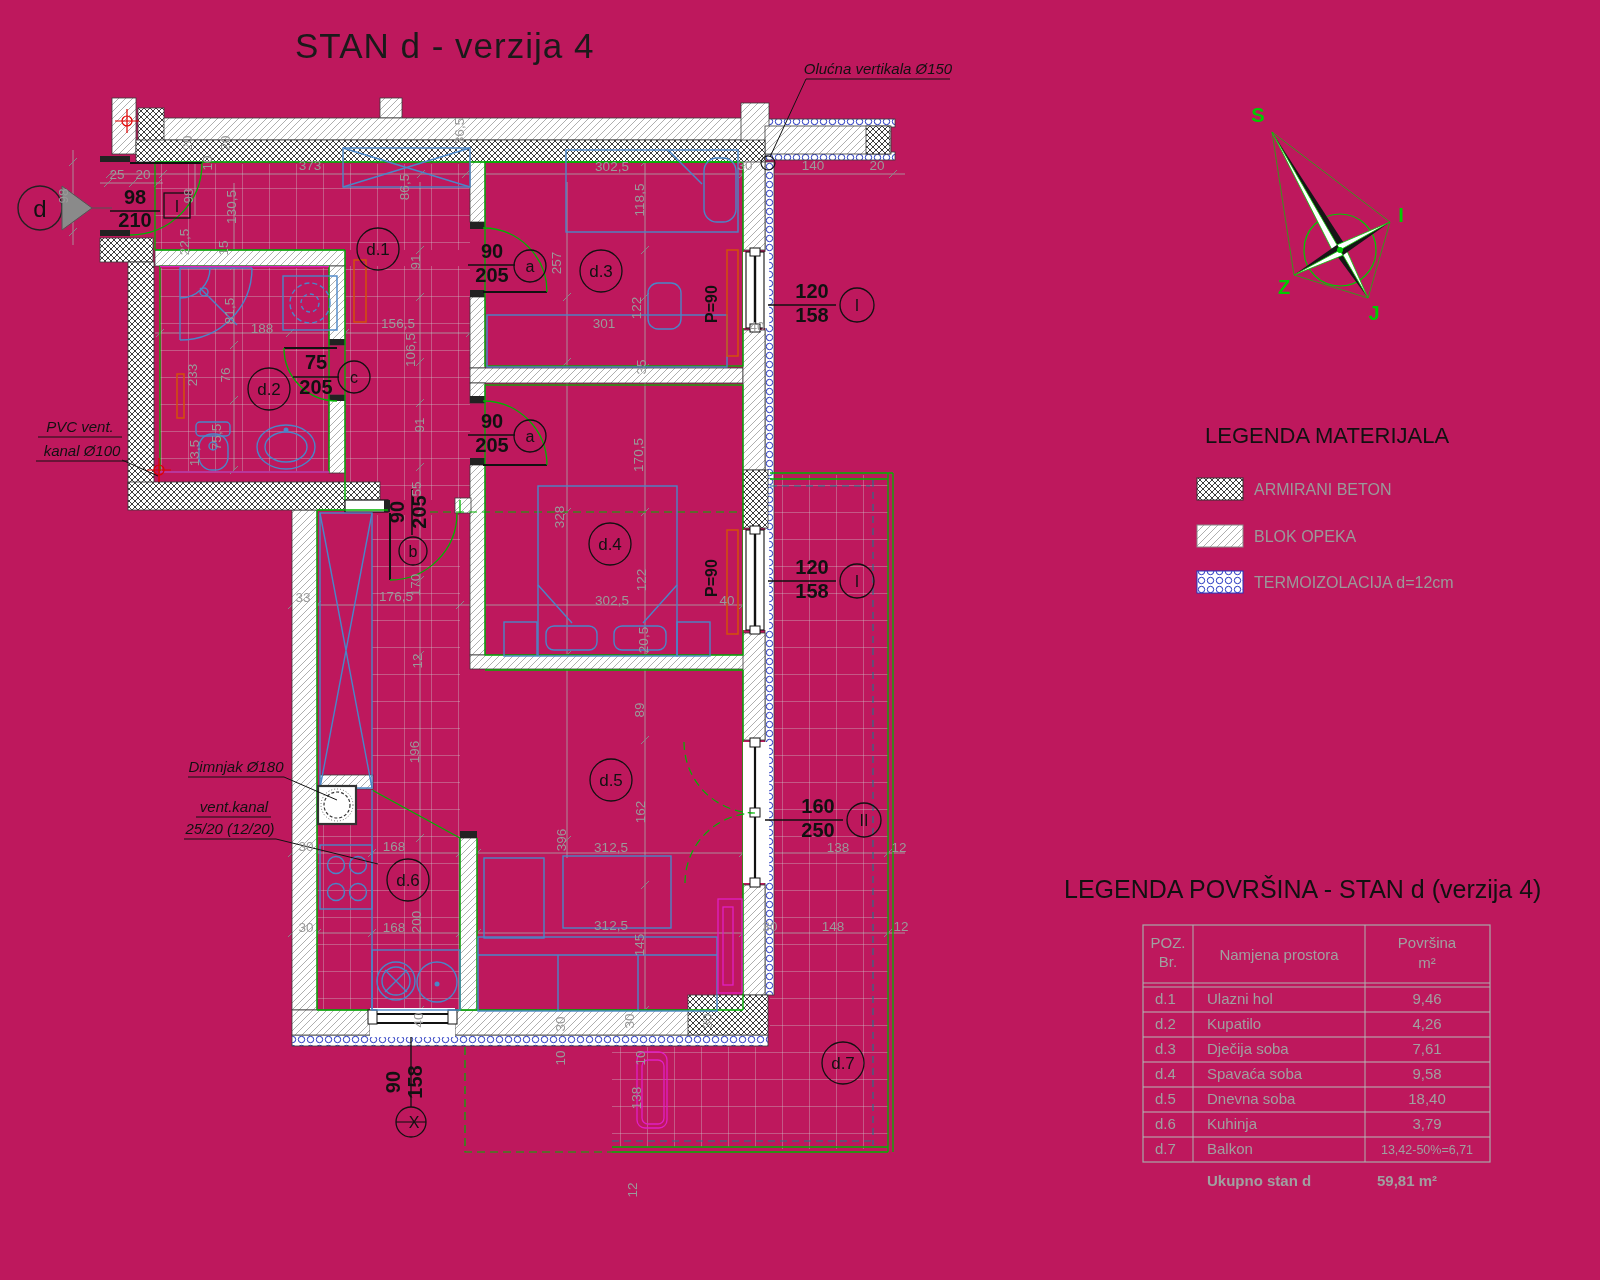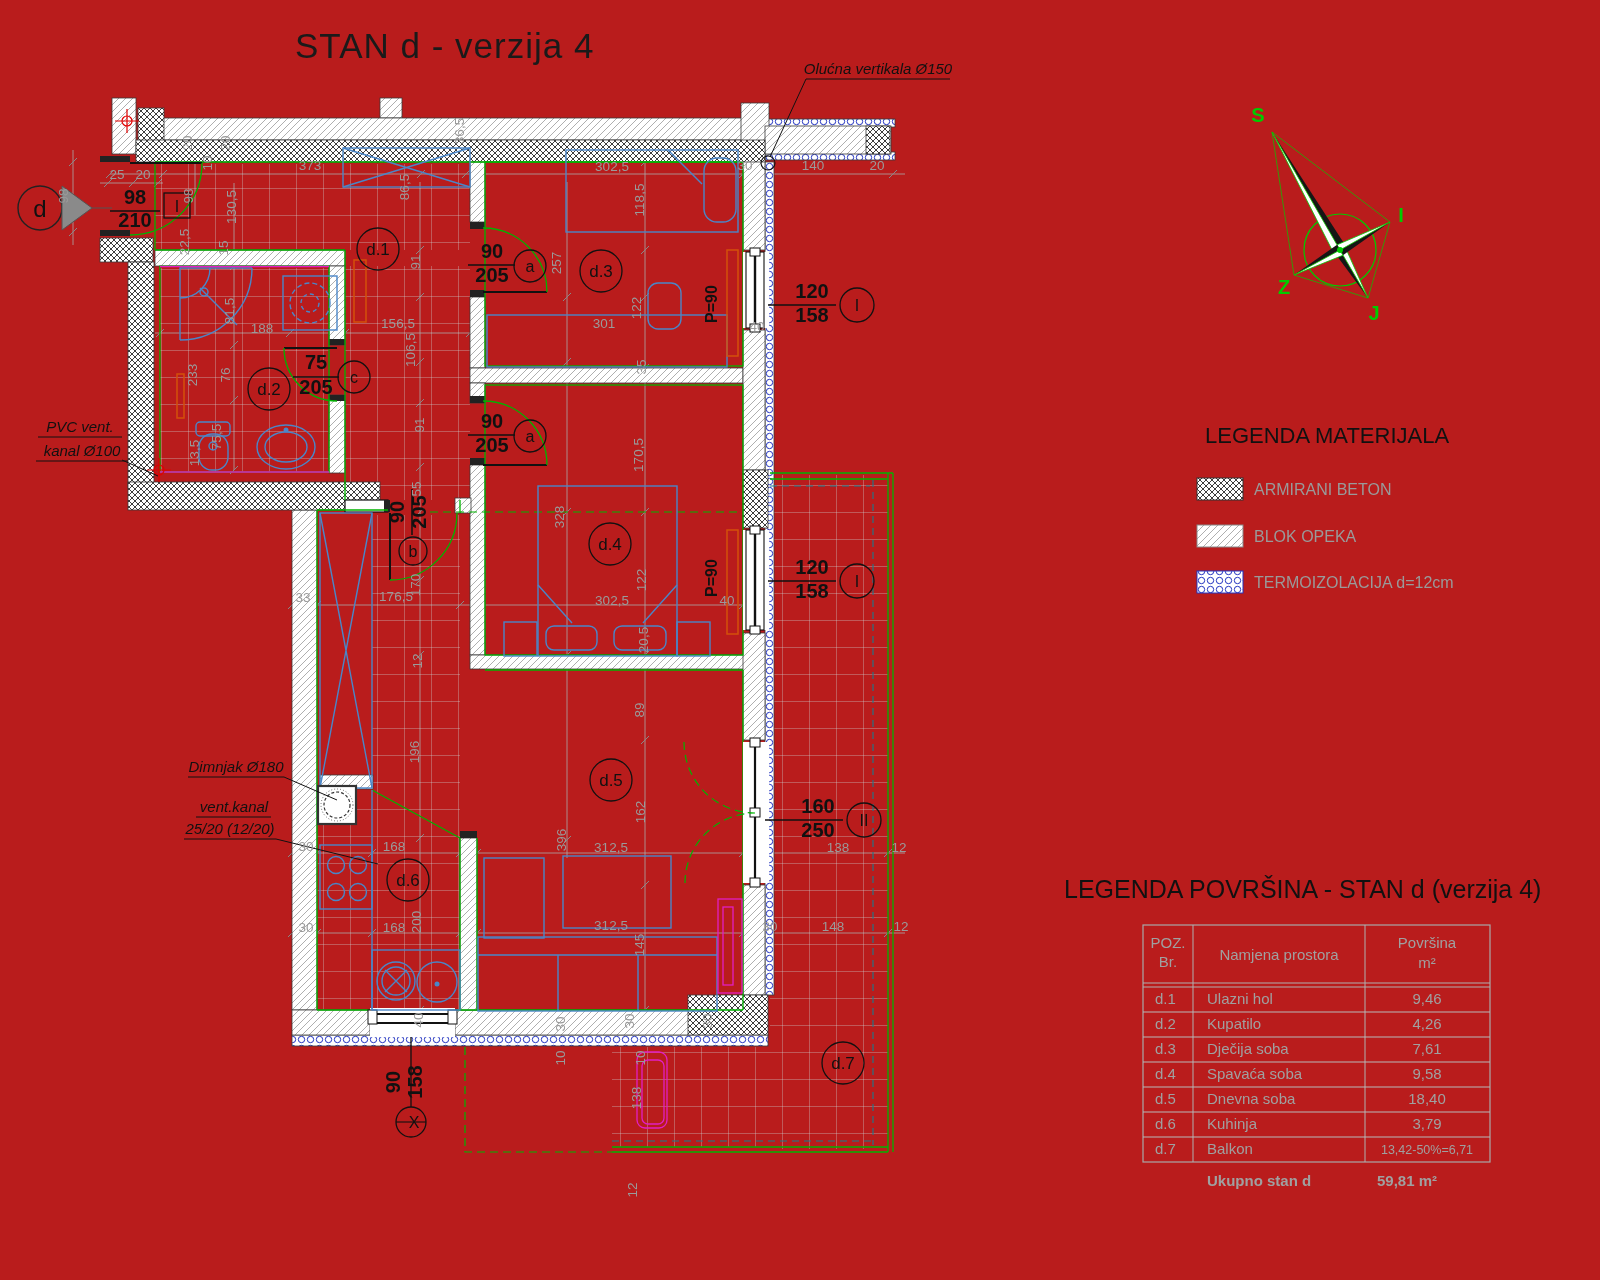--- a/index.html
+++ b/index.html
@@ -1,16 +1,16 @@
 <!DOCTYPE html>
 <html><head>
 <meta charset="utf-8">
 <style>
   html,body{margin:0;padding:0;background:#fff;}
-  #stage{position:relative;width:1600px;height:1280px;background:#b91c1c;overflow:hidden;
+  #stage{position:relative;width:1600px;height:1280px;background:#be185d;overflow:hidden;
          font-family:"Liberation Sans",sans-serif;}
   svg text{font-family:"Liberation Sans",sans-serif;}
   .dim{font-size:13.5px;fill:#9a9a9a;text-anchor:middle;}
   .biglbl{font-size:20px;font-weight:700;fill:#111;text-anchor:middle;}
   .taglbl{font-size:16px;fill:#111;text-anchor:middle;}
   .roomt{font-size:17px;fill:#111;text-anchor:middle;}
   .note{font-size:15px;font-style:italic;fill:#111;text-anchor:middle;}
   .tcell{font-size:15px;fill:#a0a0a0;}
   .tcell.small{font-size:12.5px;}
   .thead{font-size:15px;fill:#a0a0a0;text-anchor:middle;}

